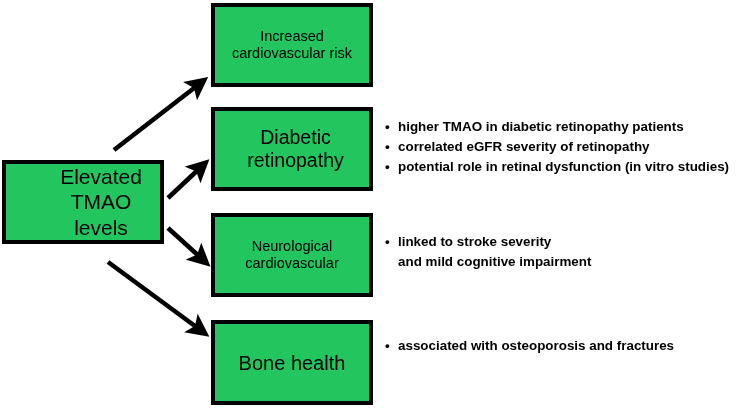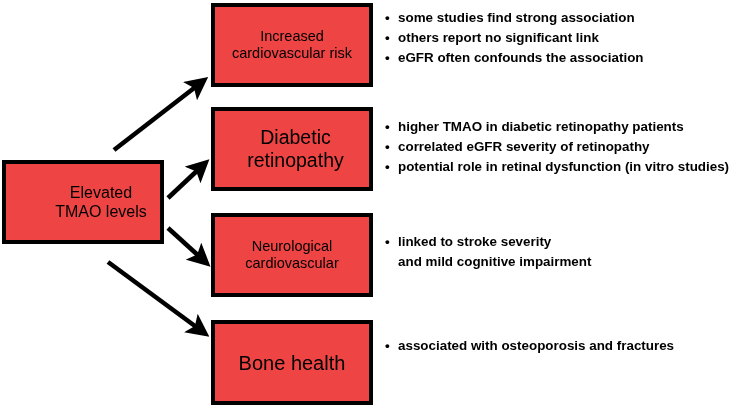--- a/index.html
+++ b/index.html
@@ -13,39 +13,39 @@
     height: 408px;
     background: #ffffff;
     overflow: hidden;
     font-family: "Liberation Sans", sans-serif;
     color: #000000;
   }
   .box {
     position: absolute;
     box-sizing: border-box;
     border: 4px solid #000000;
-    background: #ef4444;
+    background: #22c55e;
     display: flex;
     align-items: center;
     justify-content: center;
     text-align: center;
     line-height: 1.2;
     z-index: 3;
   }
   .box-label {
     display: block;
     white-space: pre-line;
   }
   #source-box {
     left: 2px;
     top: 160px;
     width: 162px;
     height: 84px;
   }
-  #source-box .box-label { font-size: 16px; margin-left: 36px; }
+  #source-box .box-label { font-size: 21px; margin-left: 36px; }
 
   #node-box-0 { left: 211px; top: 3px;   width: 162px; height: 84px; }
   #node-box-1 { left: 211px; top: 107px; width: 162px; height: 84px; padding-left: 7px; }
   #node-box-2 { left: 211px; top: 213px; width: 162px; height: 84px; }
   #node-box-3 { left: 211px; top: 320px; width: 162px; height: 85px; }
 
   #node-box-0 .box-label { font-size: 14.5px; }
   #node-box-1 .box-label { font-size: 19.5px; }
   #node-box-2 .box-label { font-size: 14.5px; }
   #node-box-3 .box-label { font-size: 20px; }
@@ -115,25 +115,20 @@
 retinopathy</span>
   </div>
   <div class="box" id="node-box-2">
     <span class="box-label">Neurological
 cardiovascular</span>
   </div>
   <div class="box" id="node-box-3">
     <span class="box-label">Bone health</span>
   </div>
 
-  <div class="bullets" id="bullets-0">
-    <div class="bullet-line has-dot">some studies find strong association</div>
-    <div class="bullet-line has-dot">others report no significant link</div>
-    <div class="bullet-line has-dot">eGFR often confounds the association</div>
-  </div>
 
   <div class="bullets" id="bullets-1">
     <div class="bullet-line has-dot">higher TMAO in diabetic retinopathy patients</div>
     <div class="bullet-line has-dot">correlated eGFR severity of retinopathy</div>
     <div class="bullet-line has-dot">potential role in retinal dysfunction (in vitro studies)</div>
   </div>
 
   <div class="bullets" id="bullets-2">
     <div class="bullet-line has-dot">linked to stroke severity
 and mild cognitive impairment</div>

